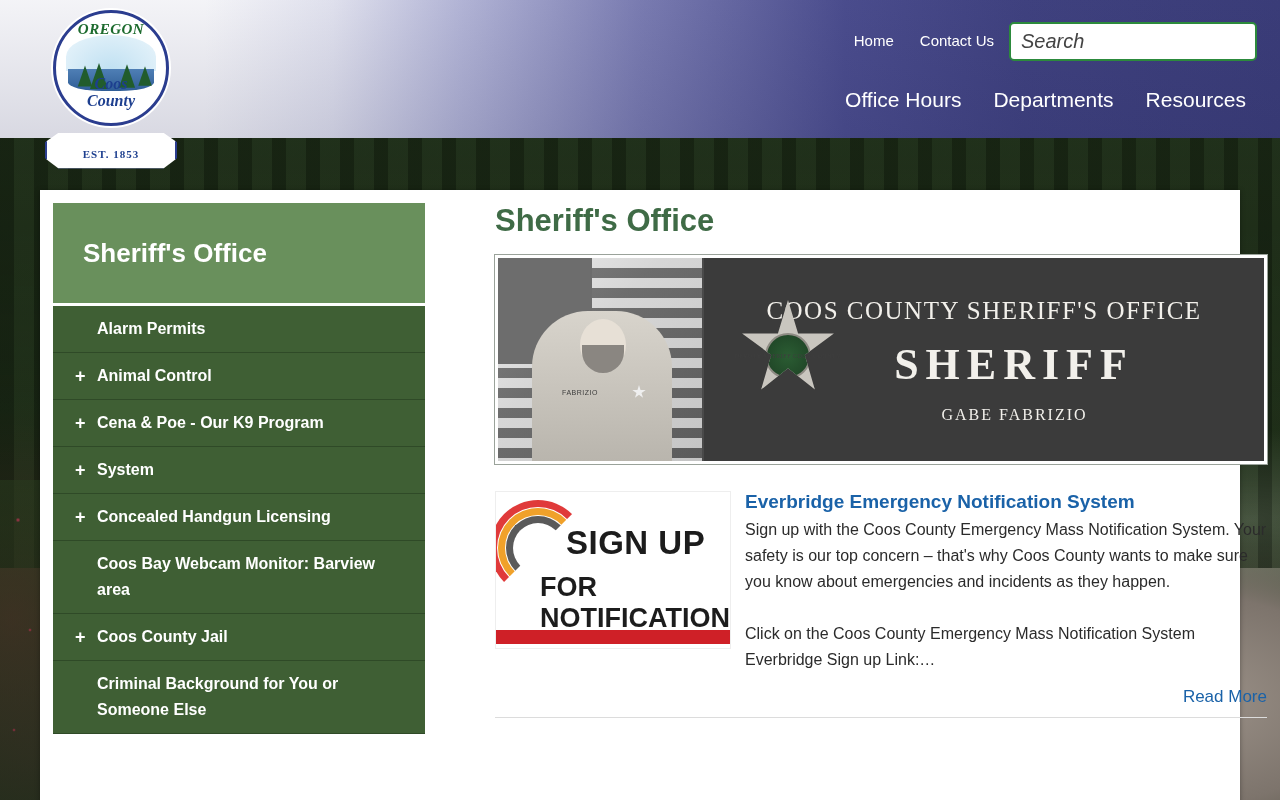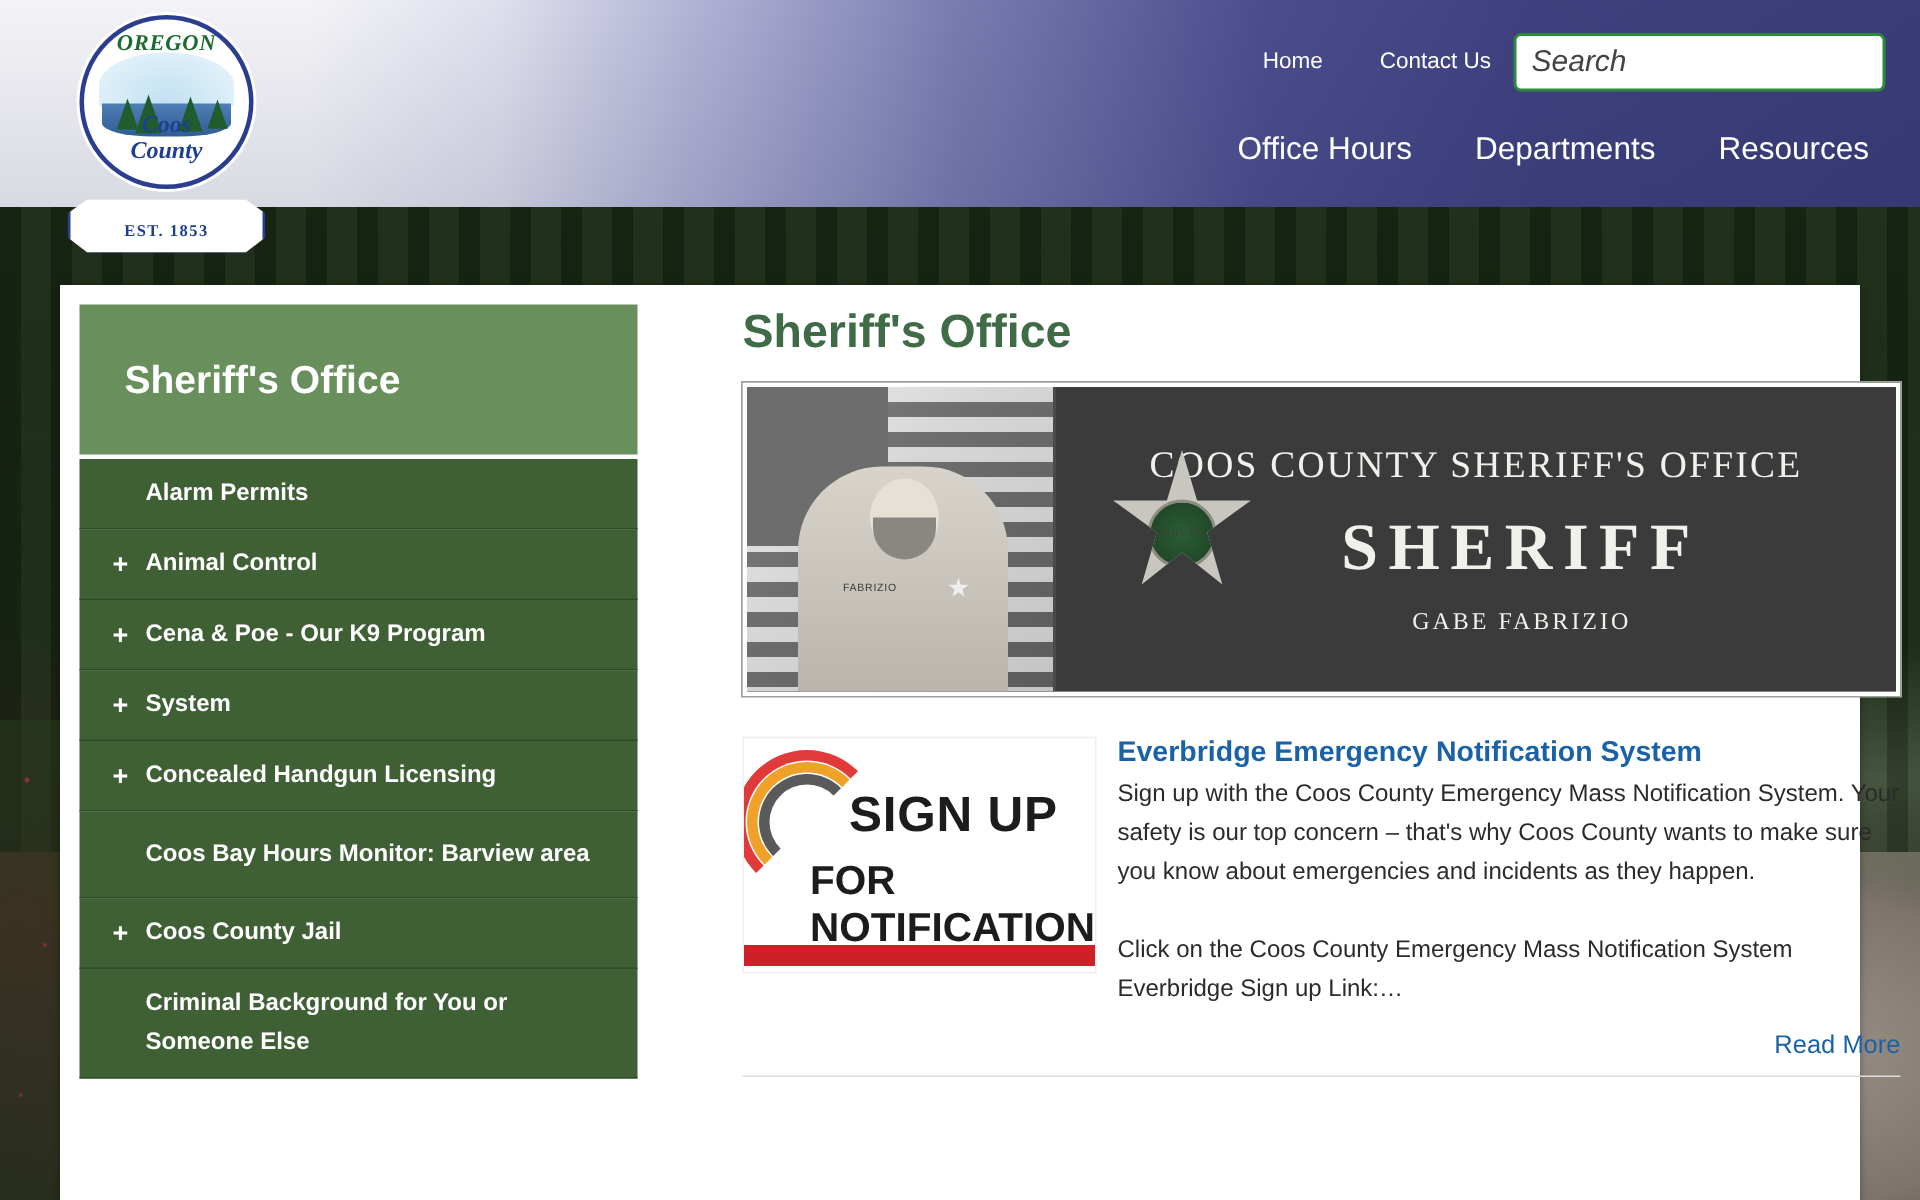--- a/index.html
+++ b/index.html
@@ -104,41 +104,41 @@
   }
   .logo-est {
     position:absolute; left:0; bottom:16px; width:132px; text-align:center;
     font-family:"Liberation Serif", serif; font-weight:bold; font-size:11px;
     color:#1d3f8f; letter-spacing:1px;
   }
 
   
   .top-links {
     position:absolute; right:286px; top:32px;
-    display:flex; gap:38px;
+    display:flex; gap:26px;
     font-size:15px; color:#ffffff;
   }
   .top-links a { color:#fff; text-decoration:none; }
 
   .searchbox {
     position:absolute; right:23px; top:22px; width:248px; height:39px;
     background:#fff; border:2px solid #2c8a3c; border-radius:5px;
     display:flex; align-items:center; padding:0 8px;
   }
   .searchbox input {
     border:0; outline:0; flex:1; font-size:20px; font-style:italic;
     color:#3a3a3a; font-family:"Liberation Sans", sans-serif;
     background:transparent;
   }
   .searchbox input::placeholder { color:#444; font-style:italic; }
   .search-icon { width:26px; height:26px; flex:0 0 26px; }
 
   .main-nav {
     position:absolute; right:34px; top:88px;
-    display:flex; gap:42px; align-items:flex-end;
+    display:flex; gap:32px; align-items:flex-end;
   }
   .main-nav a {
     color:#fff; text-decoration:none; font-size:21px;
   }
 
   
   .page {
     position:absolute; left:40px; top:190px; width:1200px; height:640px;
     background:#fff;
     box-shadow:0 1px 5px rgba(0,0,0,.35);
@@ -362,21 +362,21 @@
       <div class="menu-item">
         <span class="plus">+</span>
         <span class="label">System</span>
       </div>
       <div class="menu-item">
         <span class="plus">+</span>
         <span class="label">Concealed Handgun Licensing</span>
       </div>
       <div class="menu-item tall">
         <span class="plus empty">+</span>
-        <span class="label">Coos Bay Hours Monitor: Barview area</span>
+        <span class="label">Coos Bay Webcam Monitor: Barview area</span>
       </div>
       <div class="menu-item">
         <span class="plus">+</span>
         <span class="label">Coos County Jail</span>
       </div>
       <div class="menu-item tall">
         <span class="plus empty">+</span>
         <span class="label">Criminal Background for You or Someone Else</span>
       </div>
     </div>

